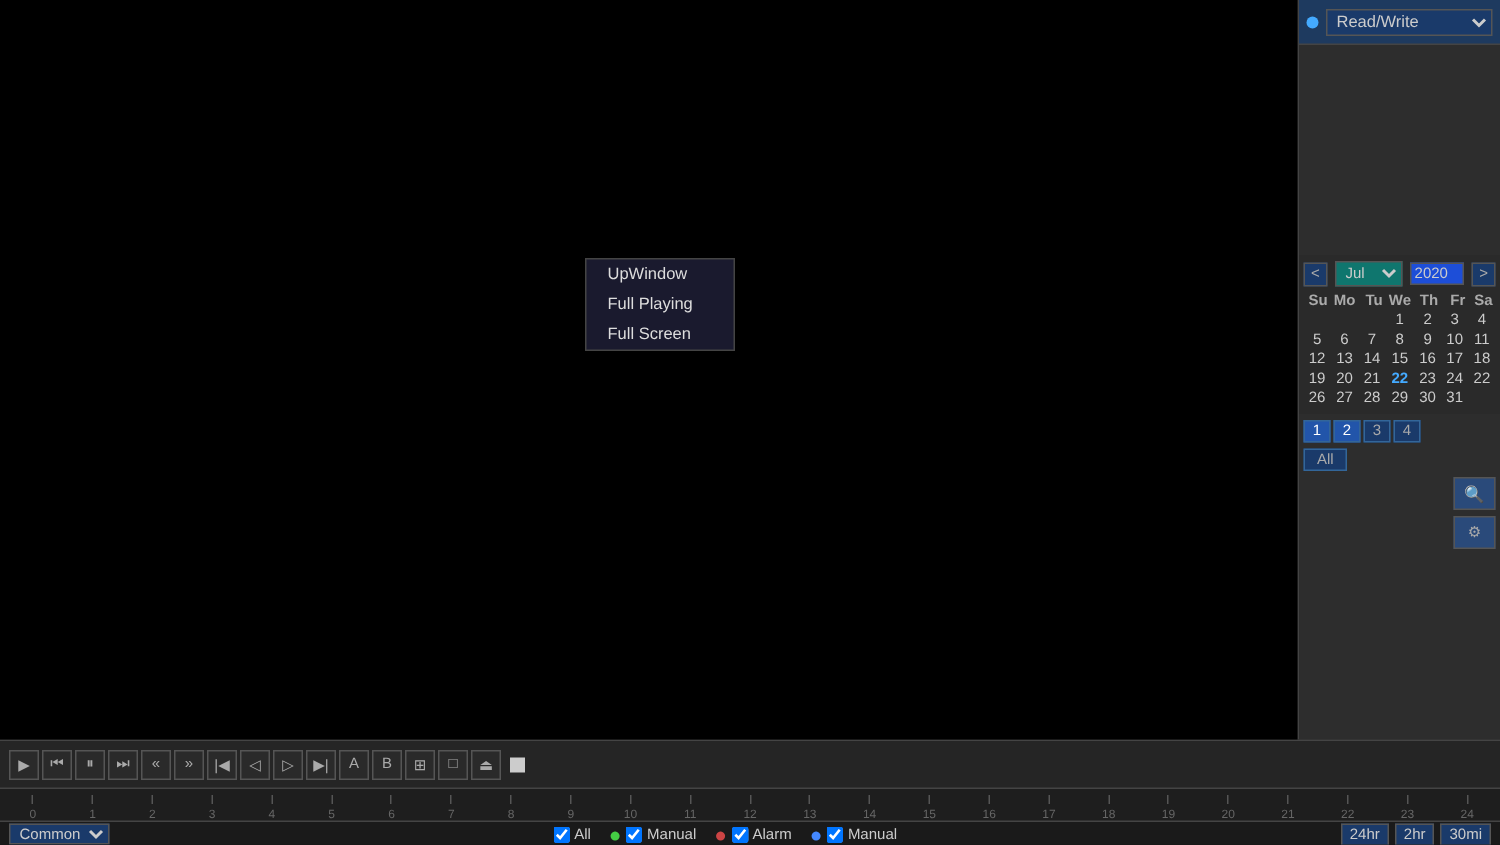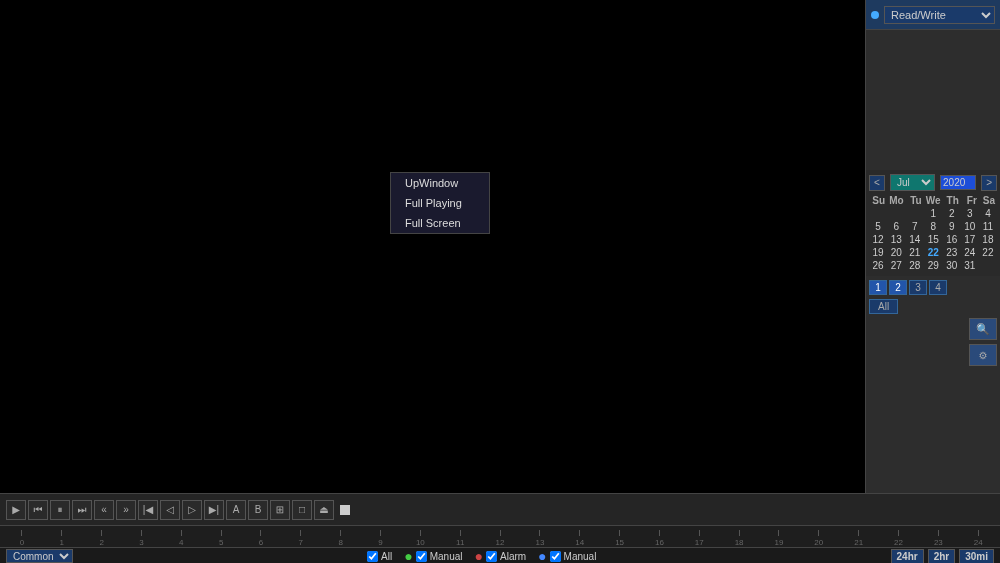--- a/index.html
+++ b/index.html
@@ -342,21 +342,20 @@
       display: flex;
       gap: 4px;
     }
     .time-btn {
       background: #1a3a6a;
       border: 1px solid #555;
       color: #ccc;
       font-size: 10px;
       padding: 1px 5px;
       cursor: pointer;
-      font-weight: bold;
     }
   </style>
 </head>
 <body>
 
 <div id="main-layout">
   <div id="top-area">
 
     <div id="video-area">
 

